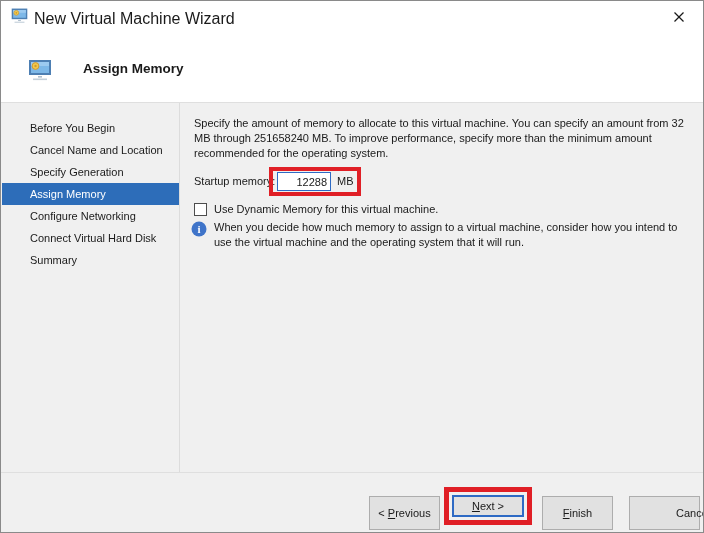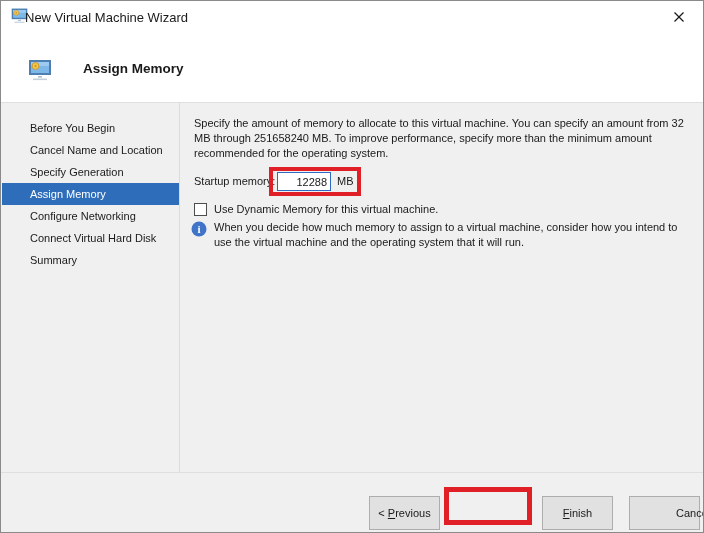--- a/index.html
+++ b/index.html
@@ -6,21 +6,21 @@
   html,body { background:#c8c8c8; }
   .window {
     position:relative; width:704px; height:533px;
     background:#ffffff; border:1px solid #8a8a8a;
     font-family:"Liberation Sans", sans-serif; font-size:11px; color:#1a1a1a;
     overflow:hidden;
   }
   
   .titlebar { position:absolute; top:0; left:0; right:0; height:32px; background:#fff; }
   .app-icon { position:absolute; left:10px; top:7px; width:17px; height:16px; }
-  .win-title { position:absolute; left:24px; top:9px; font-size:13px; white-space:nowrap; }
+  .win-title { position:absolute; left:33px; top:9px; font-size:16px; white-space:nowrap; }
   .close-btn { position:absolute; right:6px; top:3px; width:36px; height:26px;
     display:flex; align-items:center; justify-content:center; background:transparent; border:none; cursor:pointer; }
   
   .header { position:absolute; top:32px; left:0; right:0; height:70px; background:#fff; border-bottom:1px solid #dfdfdf; }
   .header-icon { position:absolute; left:27px; top:26px; width:24px; height:23px; }
   .page-title { position:absolute; left:82px; top:28px; font-size:13.5px; font-weight:bold; white-space:nowrap; }
   
   .body-bg { position:absolute; top:102px; left:0; right:0; bottom:0; background:#f0f0f0; }
   .divider-v { position:absolute; left:178px; top:102px; width:1px; height:369px; background:#dcdcdc; }
   .sidebar { position:absolute; left:1px; top:116px; width:177px; list-style:none; }
@@ -120,19 +120,20 @@
     <circle cx="8" cy="8" r="7.5" fill="#3f74c9"></circle>
     <text x="8" y="12" text-anchor="middle" font-size="11" font-weight="bold" font-family="Liberation Serif, serif" fill="#ffffff">i</text>
   </svg>
   <div class="line" style="left:213px; top:219px;">When you decide how much memory to assign to a virtual machine, consider how you intend to</div>
   <div class="line" style="left:213px; top:234px;">use the virtual machine and the operating system that it will run.</div>
 
   <div class="divider-h2"></div>
 
   <button class="btn btn-previous"><span>&lt; </span><span class="mnemonic">P</span><span>revious</span></button>
 
+  <button class="btn btn-next"><span></span><span class="mnemonic">N</span><span>ext &gt;</span></button>
   <div class="annot annot-next"></div>
 
   <button class="btn btn-finish"><span></span><span class="mnemonic">F</span><span>inish</span></button>
 
   <button class="btn btn-cancel"><span></span><span class="mnemonic"></span><span>Cancel</span></button>
 
 </div>
 
 </body></html>

